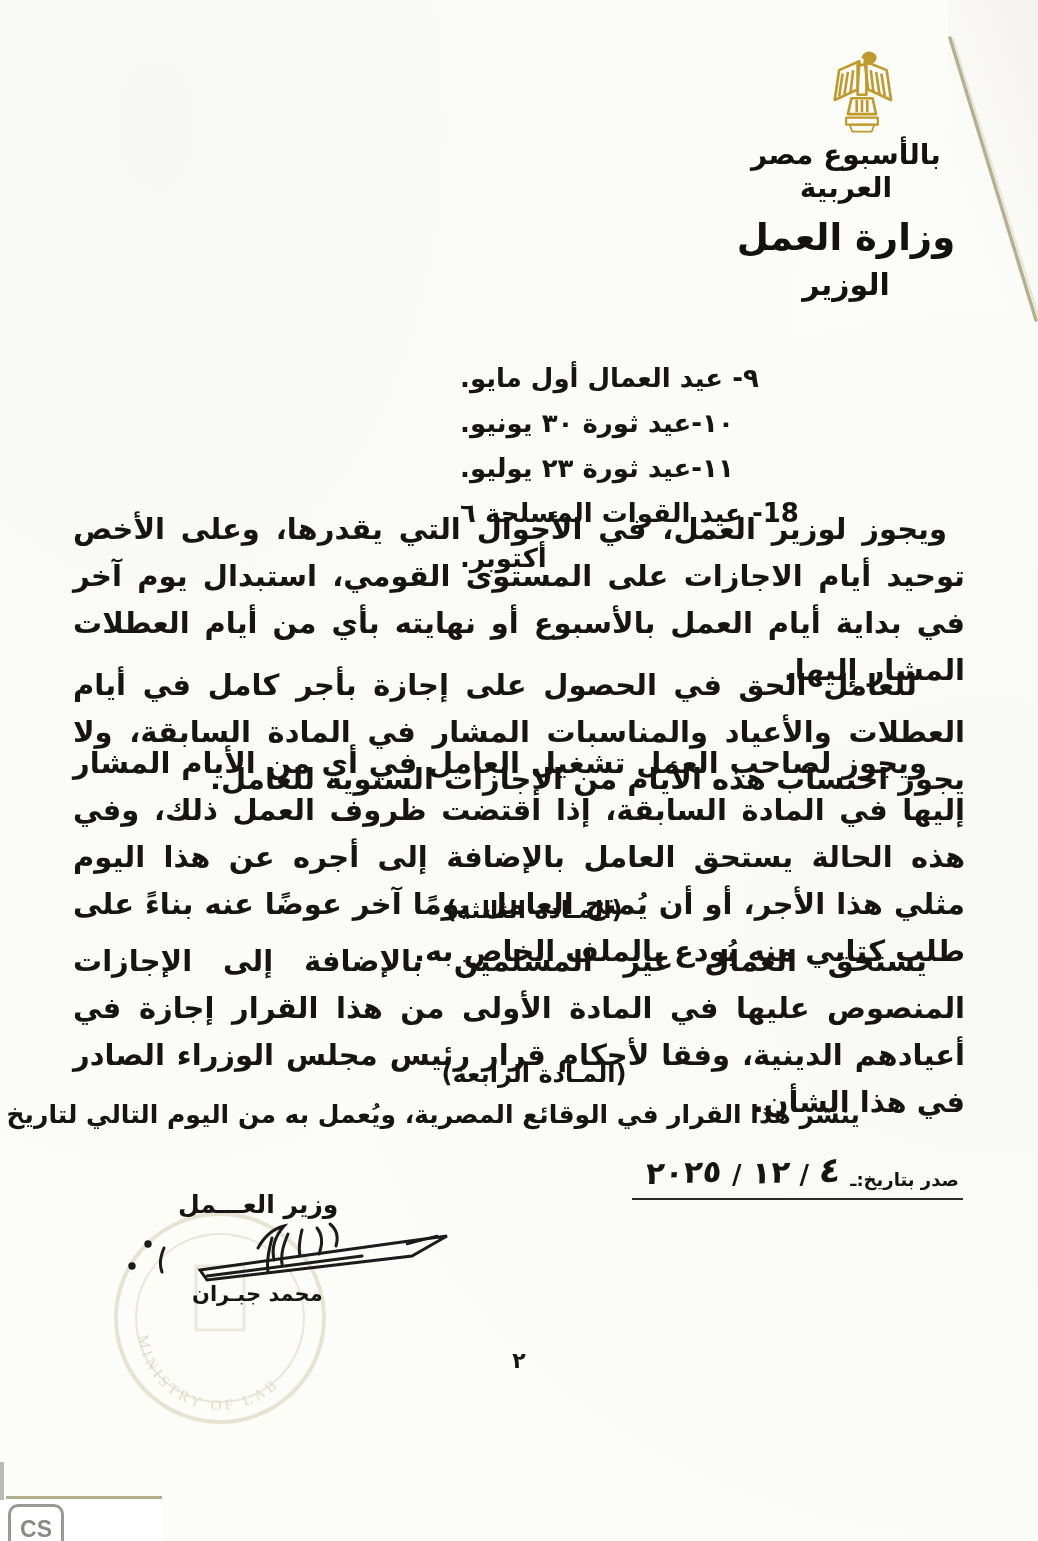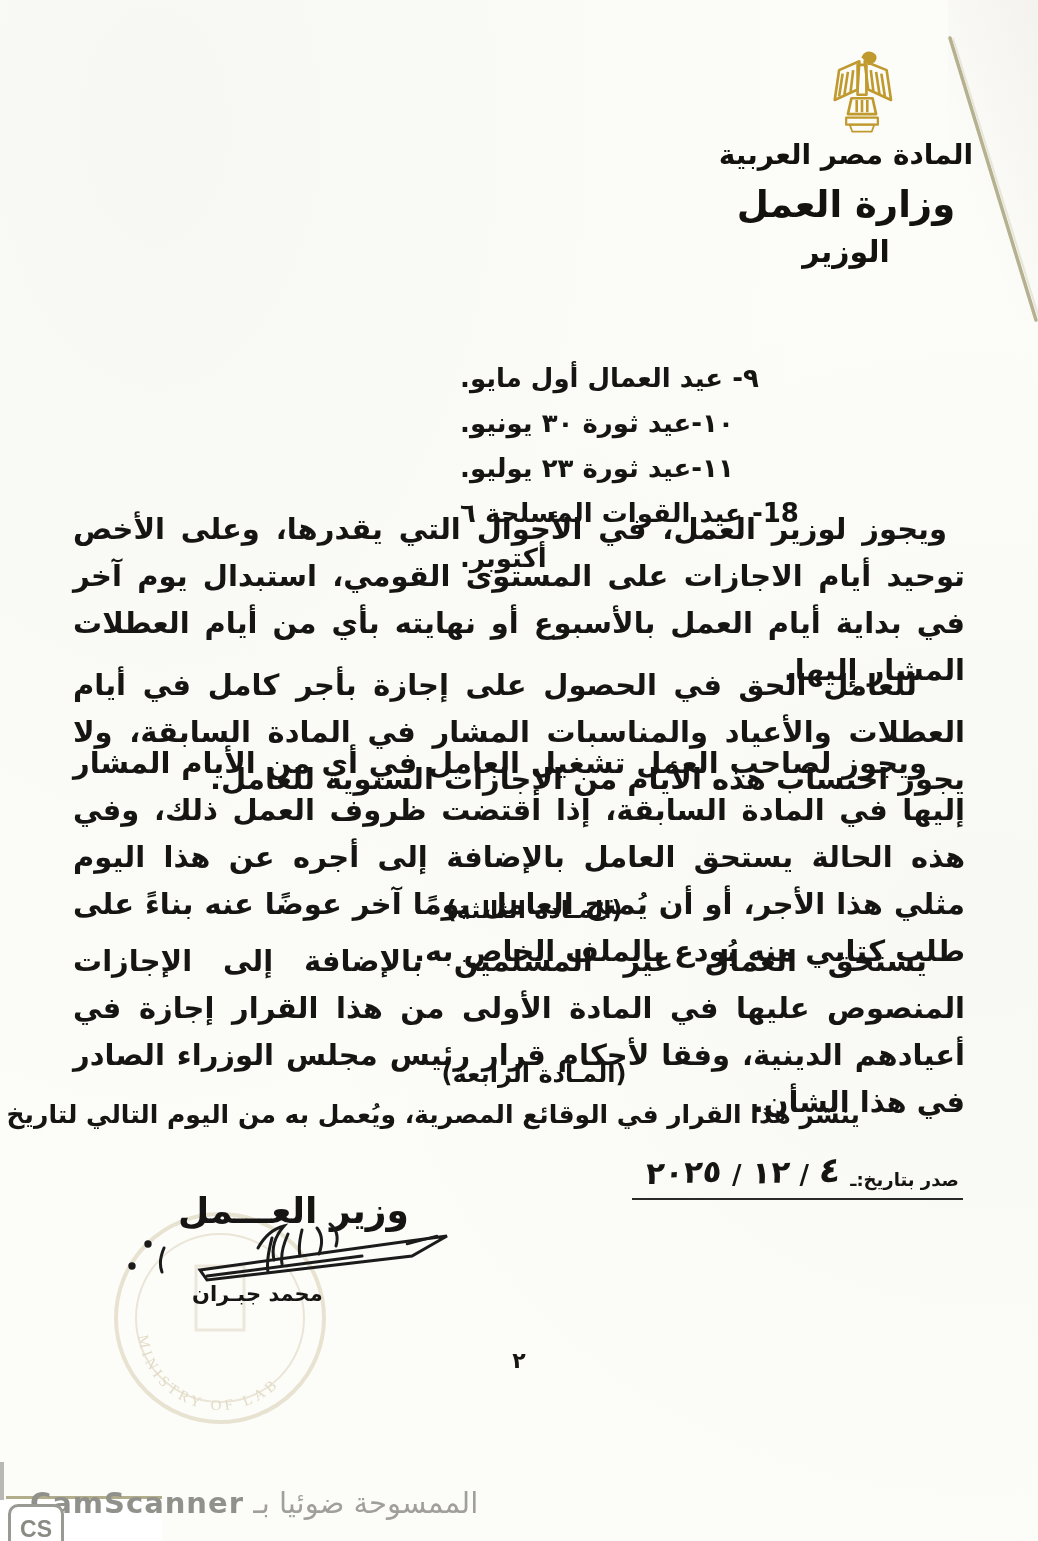--- a/index.html
+++ b/index.html
@@ -26,21 +26,21 @@
   .article-heading{position:absolute;left:90px;right:60px;text-align:center;
     font-size:24px;}
   .para5{position:absolute;right:178px;left:180px;font-size:25px;white-space:nowrap;
     text-align:right;}
   
   .date-line{position:absolute;top:1150px;right:75px;display:flex;direction:rtl;
     align-items:flex-end;gap:10px;border-bottom:2px solid #2a2a28;padding:0 4px 8px 14px;}
   .date-label{font-size:18px;}
   .date-hand{display:inline-block;font-size:31px;transform:skewX(-6deg) rotate(-2deg);}
   .date-sep{font-size:26px;}
-  .sig-title{position:absolute;top:1190px;left:178px;font-size:36px;}
+  .sig-title{position:absolute;top:1190px;left:178px;font-size:25px;}
   .sig-name{position:absolute;top:1282px;left:192px;font-size:21px;}
   .sig-flourish{position:absolute;top:1208px;left:112px;width:350px;height:110px;}
   .stamp{position:absolute;top:1208px;left:100px;width:240px;height:240px;opacity:.55;}
   .page-number{position:absolute;top:1348px;left:0;right:0;text-align:center;
     font-size:22px;}
   
   .crease{position:absolute;top:0;right:0;width:110px;height:360px;}
   .edge-bottom{position:absolute;top:1496px;left:6px;width:156px;height:3px;
     background:#b2ae8c;}
   .edge-corner-white{position:absolute;top:1499px;left:0;width:162px;bottom:0;
@@ -77,21 +77,21 @@
       <path d="M72 34 L76 60 M66 32 L70 58 M60 30 L63 55"></path>
       <path d="M45 24 h10 v34 h-10 z"></path>
       <path d="M38 62 h24 l4 18 h-32 z"></path>
       <path d="M44 64 v14 M50 64 v14 M56 64 v14"></path>
       <path d="M32 84 h36 v8 h-36 z" stroke-width="2.5"></path>
       <path d="M36 92 h28 l-3 8 h-22 z" stroke-width="2"></path>
     </g>
   </svg>
 
   <div class="letterhead">
-    <div class="lh-country">المادة مصر العربية</div>
+    <div class="lh-country">بالأسبوع مصر العربية</div>
     <div class="lh-ministry">وزارة العمل</div>
     <div class="lh-minister">الوزير</div>
   </div>
 
   <div class="list-block ar">
     <div>٩-  عيد العمال أول مايو.</div>
     <div>١٠-عيد ثورة ٣٠ يونيو.</div>
     <div>١١-عيد ثورة ٢٣ يوليو.</div>
     <div>18- عيد القوات المسلحة ٦ أكتوبر.</div>
   </div>
@@ -143,19 +143,15 @@
     </g>
   </svg>
   <div class="sig-name ar">محمد جبـران</div>
 
   <div class="page-number ar">٢</div>
 
   <div class="edge-corner-white"></div>
   <div class="edge-bottom"></div>
   <div class="edge-dark"></div>
 
-  <div class="watermark">
-    <span>الممسوحة ضوئيا بـ</span>
-    <span class="brand" dir="ltr">CamScanner</span>
-  </div>
   <div class="cs-icon">CS</div>
 
 </div>
 
 </body></html>

